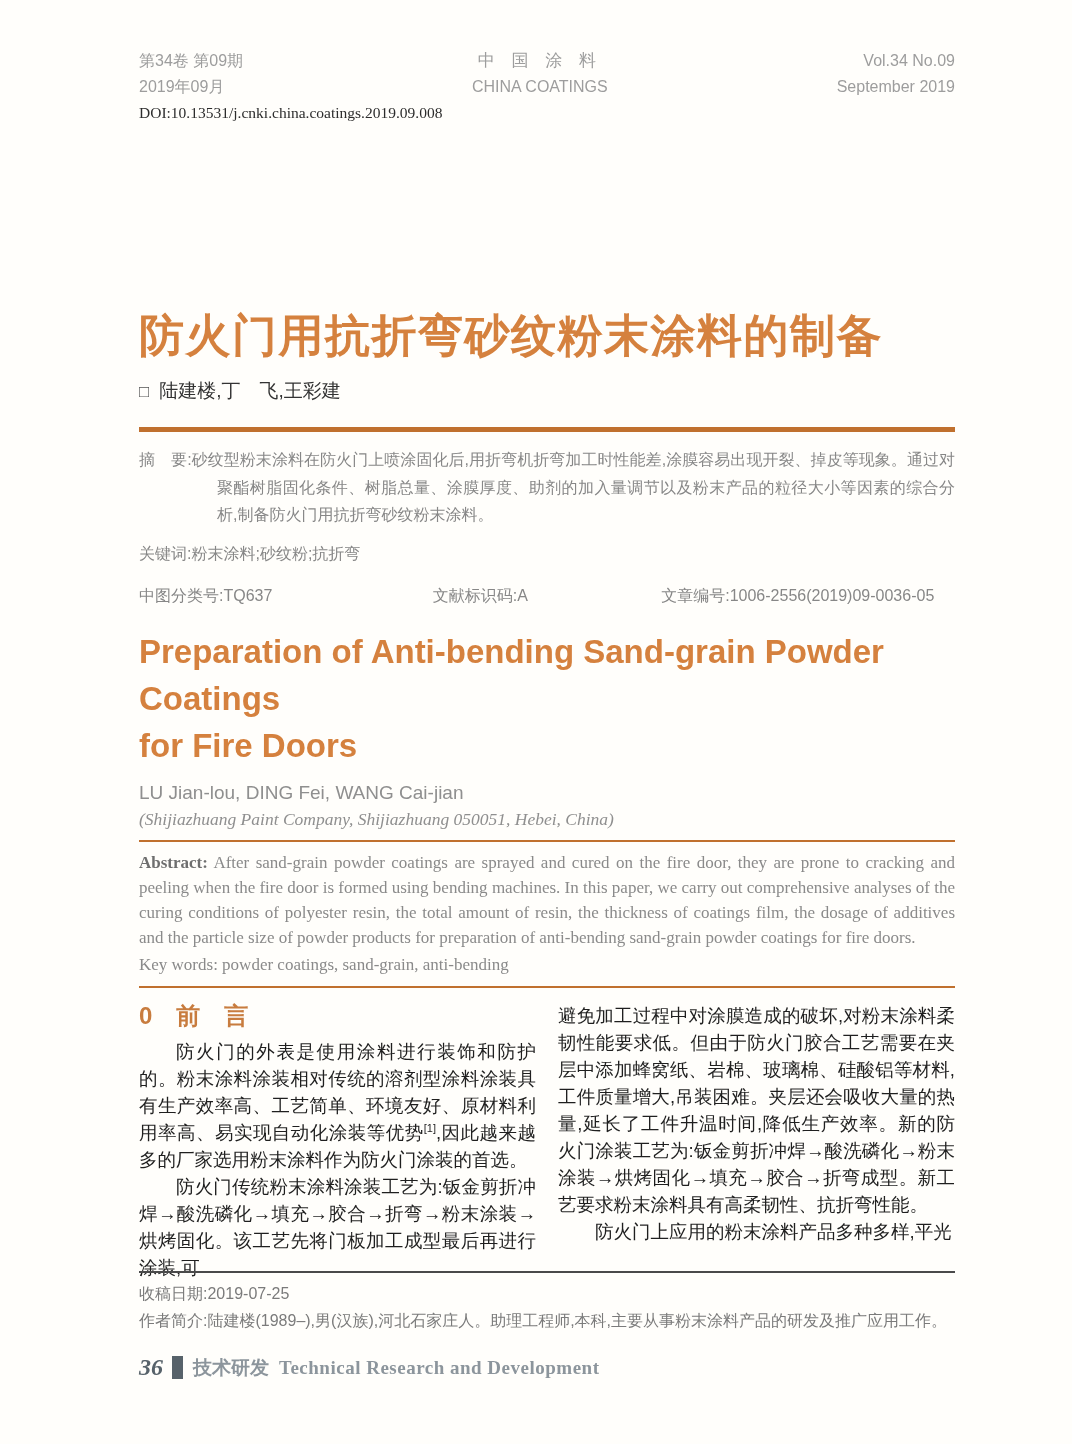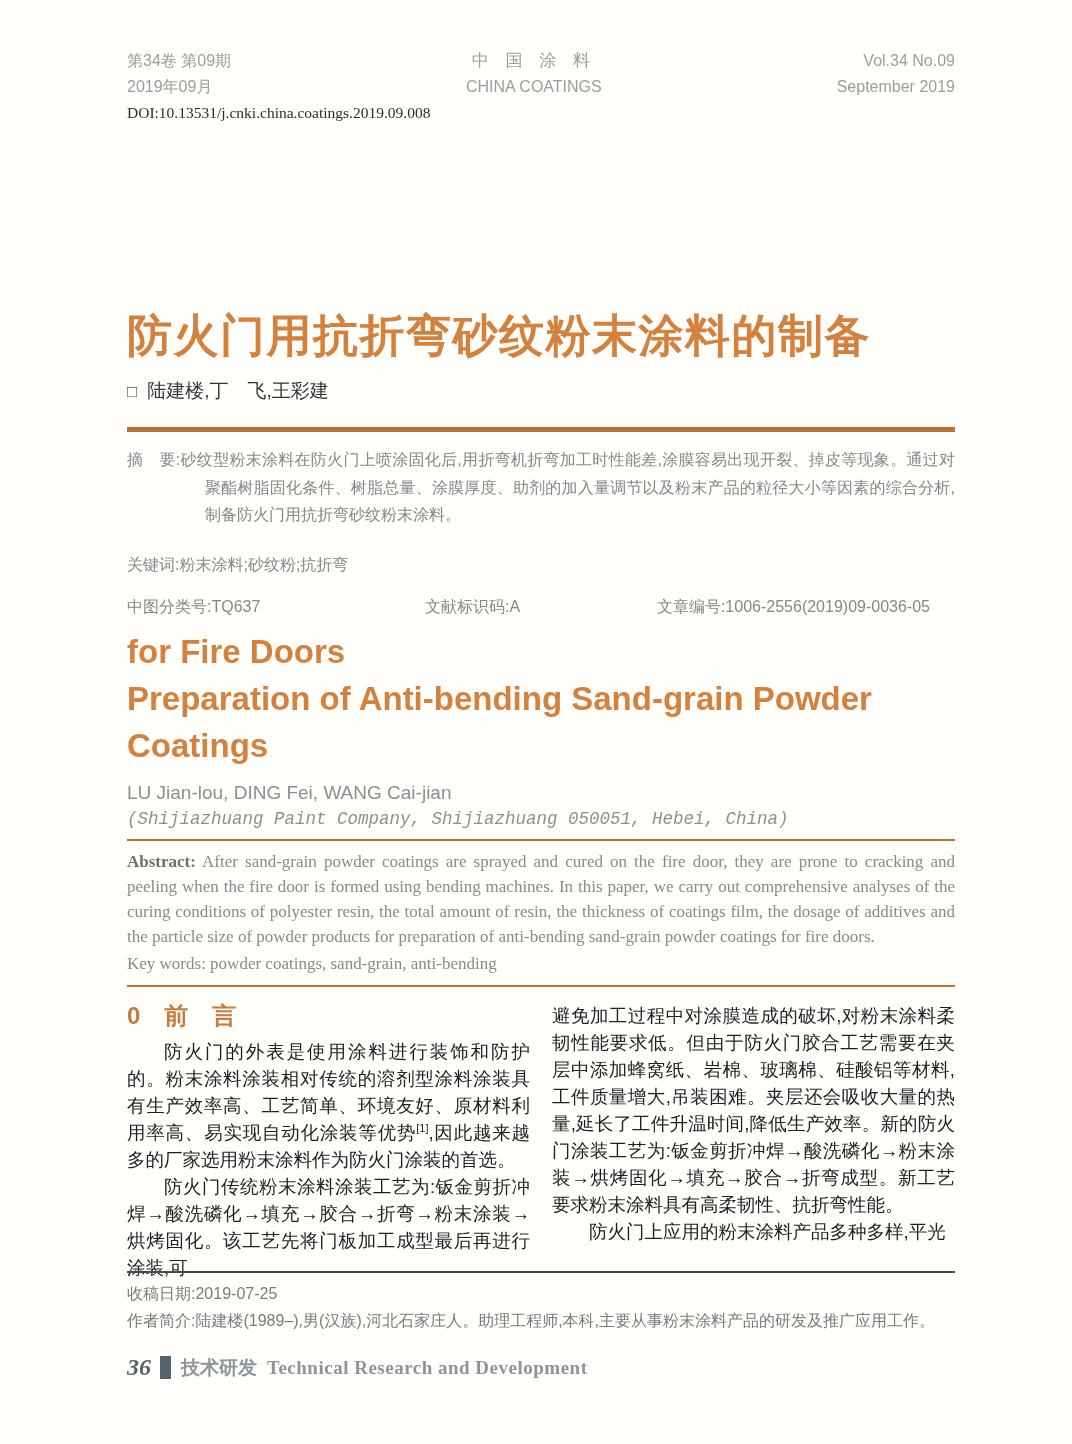--- a/index.html
+++ b/index.html
@@ -5,50 +5,50 @@
   * { margin: 0; padding: 0; box-sizing: border-box; }
   html, body { background: #ffffff; }
   .page {
     position: relative;
     width: 1072px;
     height: 1444px;
     background: #fffefb;
     overflow: hidden;
     font-family: "Liberation Sans", sans-serif;
   }
-  .abs-sec { position: absolute; left: 127px; right: 117px; }
+  .abs-sec { position: absolute; left: 139px; right: 117px; }
 
   
   .header { top: 48px; display: flex; justify-content: space-between; color: #9d9d9d; font-size: 16px; line-height: 26px; }
   .h-center { text-align: center; }
   .h-right { text-align: right; }
   .j-cn { font-size: 17px; letter-spacing: 6px; }
   .doi { top: 104px; font-family: "Liberation Serif", serif; font-size: 15.5px; color: #2c2c2c; }
 
   
   .title-cn { top: 306px; font-size: 45px; font-weight: bold; color: #d5813e; letter-spacing: 1.5px; white-space: nowrap; }
   .authors-cn { top: 378px; font-size: 19px; color: #333; }
   .authors-cn .marker { color: #555; margin-right: 10px; font-size: 17px; }
   .affil-cn { top: 404px; padding-left: 24px; font-size: 17.5px; color: #333; }
   .rule-thick { top: 427px; height: 5px; background: #c0702e; }
 
   
   .abs-cn { top: 446px; color: #878787; font-size: 16px; line-height: 27.5px; }
   .hang { padding-left: 78px; text-indent: -78px; text-align: justify; }
-  .kw-line { margin-top: 22px; }
+  .kw-line { margin-top: 11px; }
   .cls-row { margin-top: 15px; display: flex; }
   .cls-item1 { width: 36%; }
   .cls-item2 { width: 28%; }
   .cls-item3 { width: 36%; }
 
   
   .english-block { top: 628px; }
   .title-en { font-size: 33px; font-weight: bold; color: #d5813e; line-height: 47px; }
   .authors-en { margin-top: 13px; font-size: 19px; color: #8f8f8f; }
-  .affil-en { margin-top: 5px; font-family: Liberation Mono, monospace; font-style: italic; font-size: 17.5px; color: #8f8f8f; }
+  .affil-en { margin-top: 5px; font-family: Liberation Serif, serif; font-style: italic; font-size: 17.5px; color: #8f8f8f; }
   .rule-thin { margin-top: 10px; height: 2px; background: #c0702e; }
   .abs-en { margin-top: 8px; font-family: "Liberation Serif", serif; font-size: 17px; line-height: 25px; color: #8a8a8a; text-align: justify; }
   .abs-en .b-label { font-weight: bold; color: #6e6e6e; }
   .kw-en { margin-top: 2px; font-family: "Liberation Serif", serif; font-size: 17px; line-height: 25px; color: #8a8a8a; }
   .rule-thin2 { margin-top: 9px; height: 2px; background: #c0702e; }
 
   
   .body-cols { top: 1002px; display: flex; gap: 22px; color: #1f1f1f; }
   .col { flex: 1; font-size: 18.5px; line-height: 27px; text-align: justify; }
   .sec-head { font-size: 24px; font-weight: bold; color: #c87c3e; margin-bottom: 9px; }
@@ -102,22 +102,22 @@
     </div>
     <div class="cls-row">
       <span class="cls-item1"><span>中图分类号:</span><span>TQ637</span></span>
       <span class="cls-item2"><span>文献标识码:</span><span>A</span></span>
       <span class="cls-item3"><span>文章编号:</span><span>1006-2556(2019)09-0036-05</span></span>
     </div>
   </div>
 
   <div class="abs-sec english-block">
     <h2 class="title-en">
+      <div>Preparation of Anti-bending Sand-grain Powder Coatings</div>
       <div>for Fire Doors</div>
-      <div>Preparation of Anti-bending Sand-grain Powder Coatings</div>
     </h2>
     <div class="authors-en">LU Jian-lou, DING Fei, WANG Cai-jian</div>
     <div class="affil-en">(Shijiazhuang Paint Company, Shijiazhuang 050051, Hebei, China)</div>
     <div class="rule-thin"></div>
     <div class="abs-en">
       <span class="b-label">Abstract:</span><span> After sand-grain powder coatings are sprayed and cured on the fire door, they are prone to cracking and peeling when the fire door is formed using bending machines. In this paper, we carry out comprehensive analyses of the curing conditions of polyester resin, the total amount of resin, the thickness of coatings film, the dosage of additives and the particle size of powder products for preparation of anti-bending sand-grain powder coatings for fire doors.</span>
     </div>
     <div class="kw-en">
       <span class="b-label">Key words:</span><span>  powder coatings, sand-grain, anti-bending</span>
     </div>

